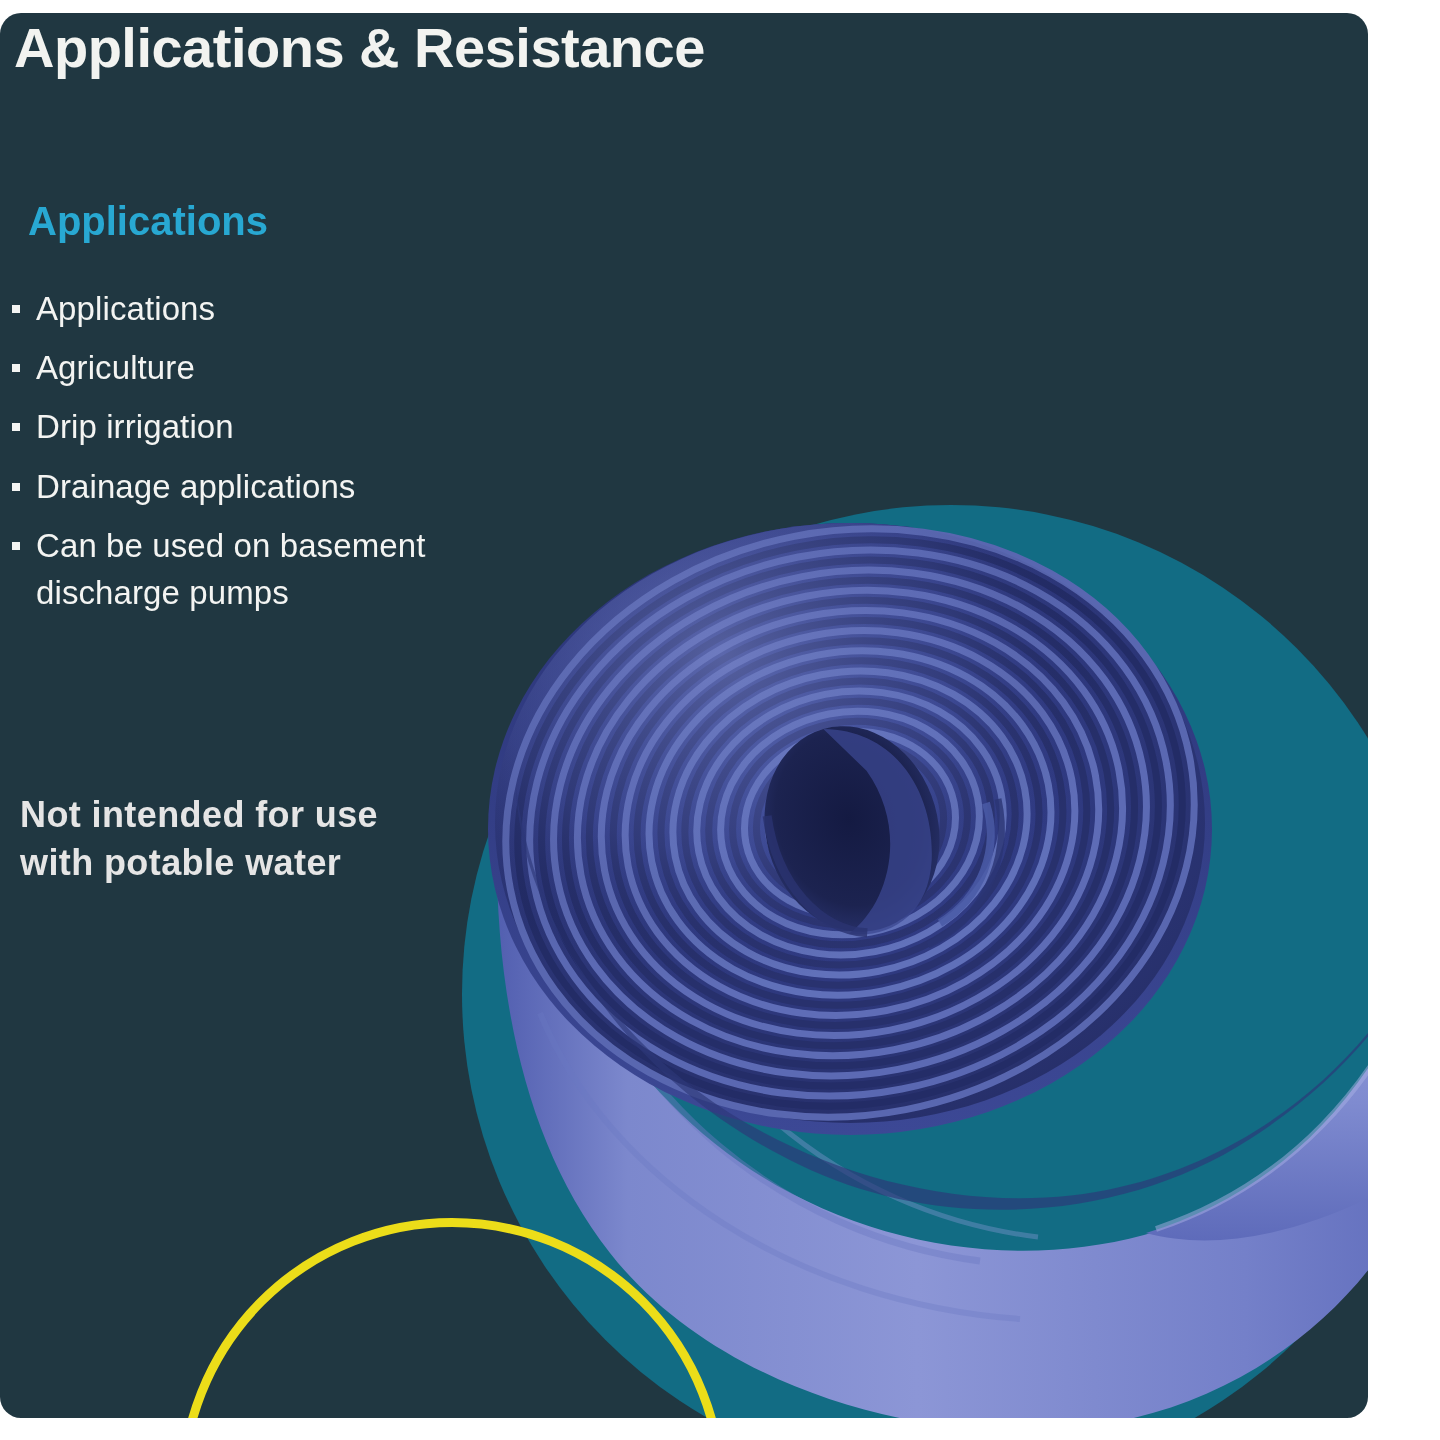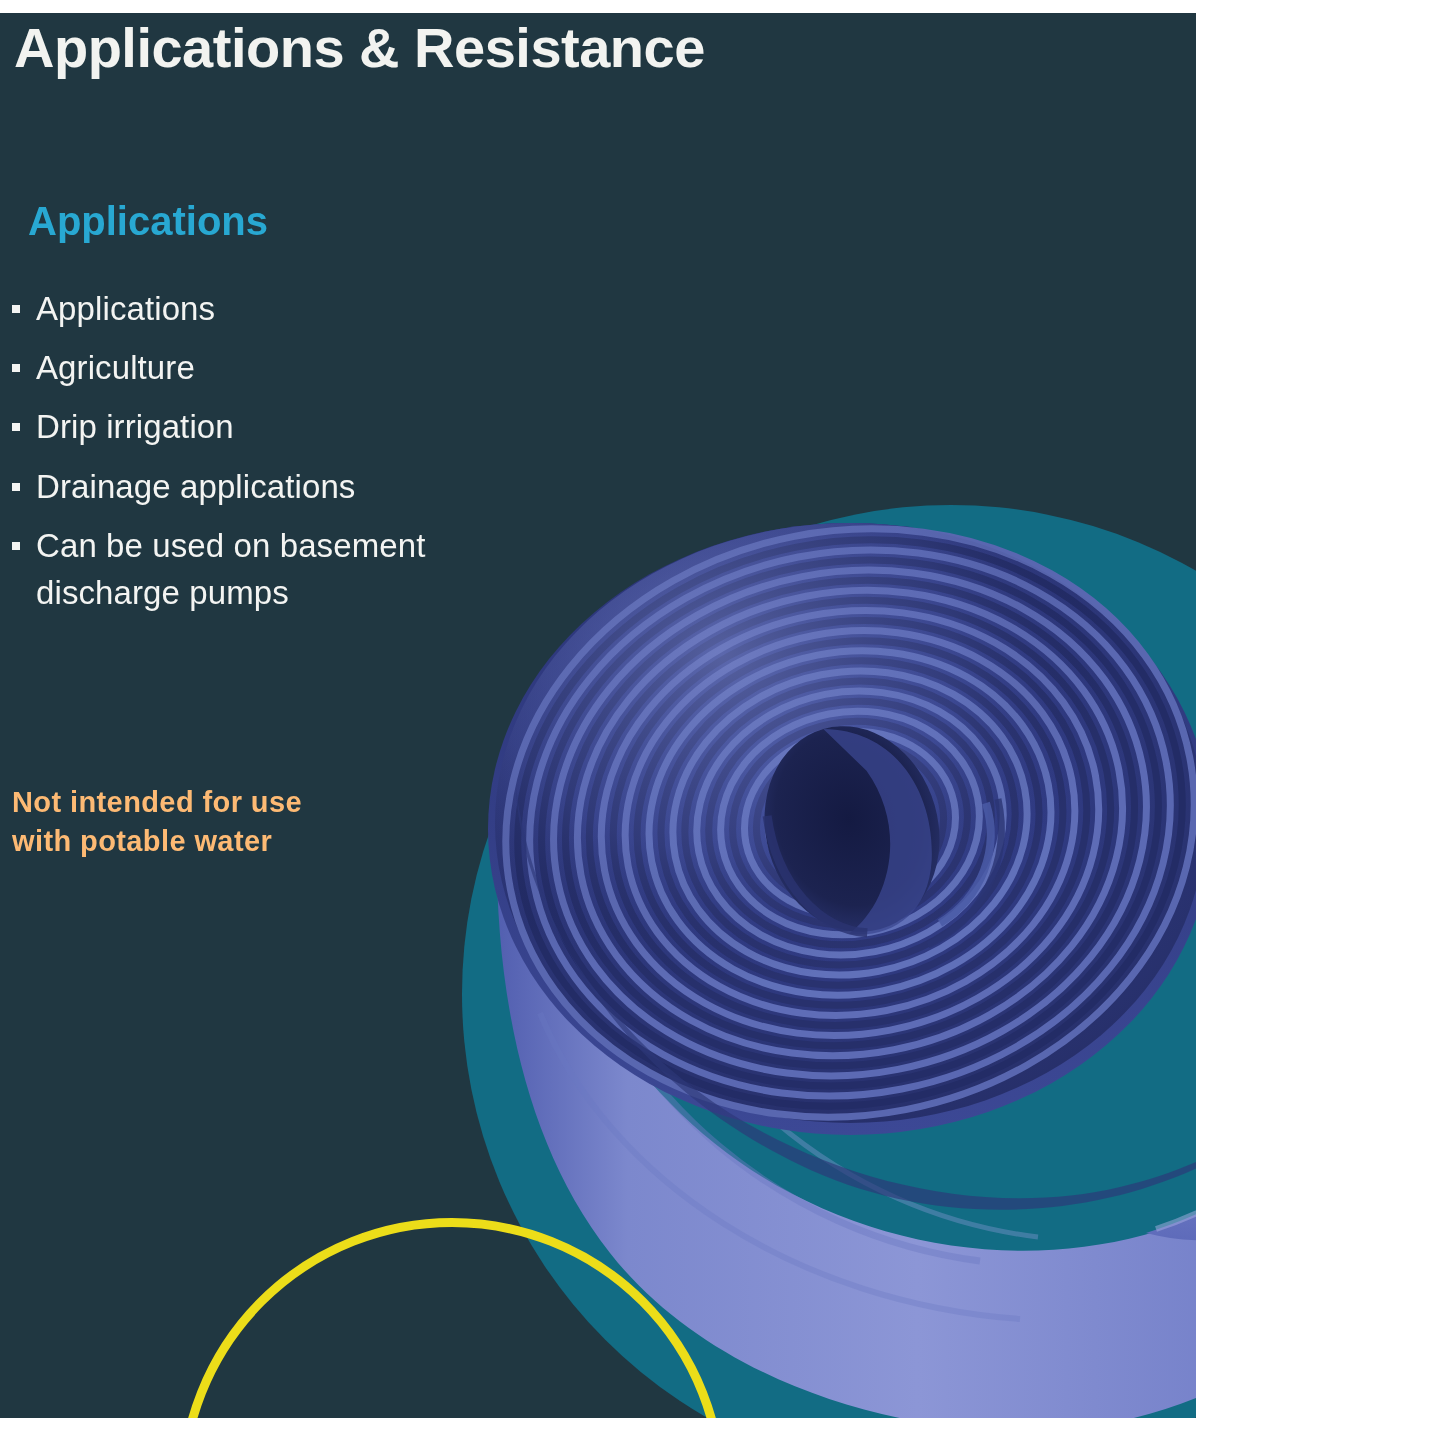--- a/index.html
+++ b/index.html
@@ -20,24 +20,25 @@
     height: 1440px;
     background: #ffffff;
     overflow: hidden;
   }
 
   
   #panel {
     position: absolute;
     left: 0;
     top: 13px;
-    width: 1196px;
+    width: 1368px;
     height: 1405px;
     background: #203741;
     overflow: hidden;
+    border-radius: 21px;
   }
 
   
   #teal-circle {
     position: absolute;
     left: 462px;
     top: 492px;
     width: 978px;
     height: 978px;
     border-radius: 50%;
@@ -119,28 +120,28 @@
     top: 20px;
     width: 8px;
     height: 8px;
     background: #f3f4f2;
   }
 
   #potable-note {
     position: absolute;
     left: 12px;
     top: 770px;
-    margin: 0;
+    margin: 8px;
     width: 480px;
     font-family: "Liberation Sans", sans-serif;
     font-weight: bold;
-    font-size: 29px;
+    font-size: 36px;
     line-height: 1.33;
     letter-spacing: 0.4px;
-    color: #fdba74;
+    color: #e5e5e5;
     white-space: pre-line;
   }
 
   
   #hose-photo {
     position: absolute;
     left: 420px;
     top: 480px;
     width: 1020px;
     height: 960px;

